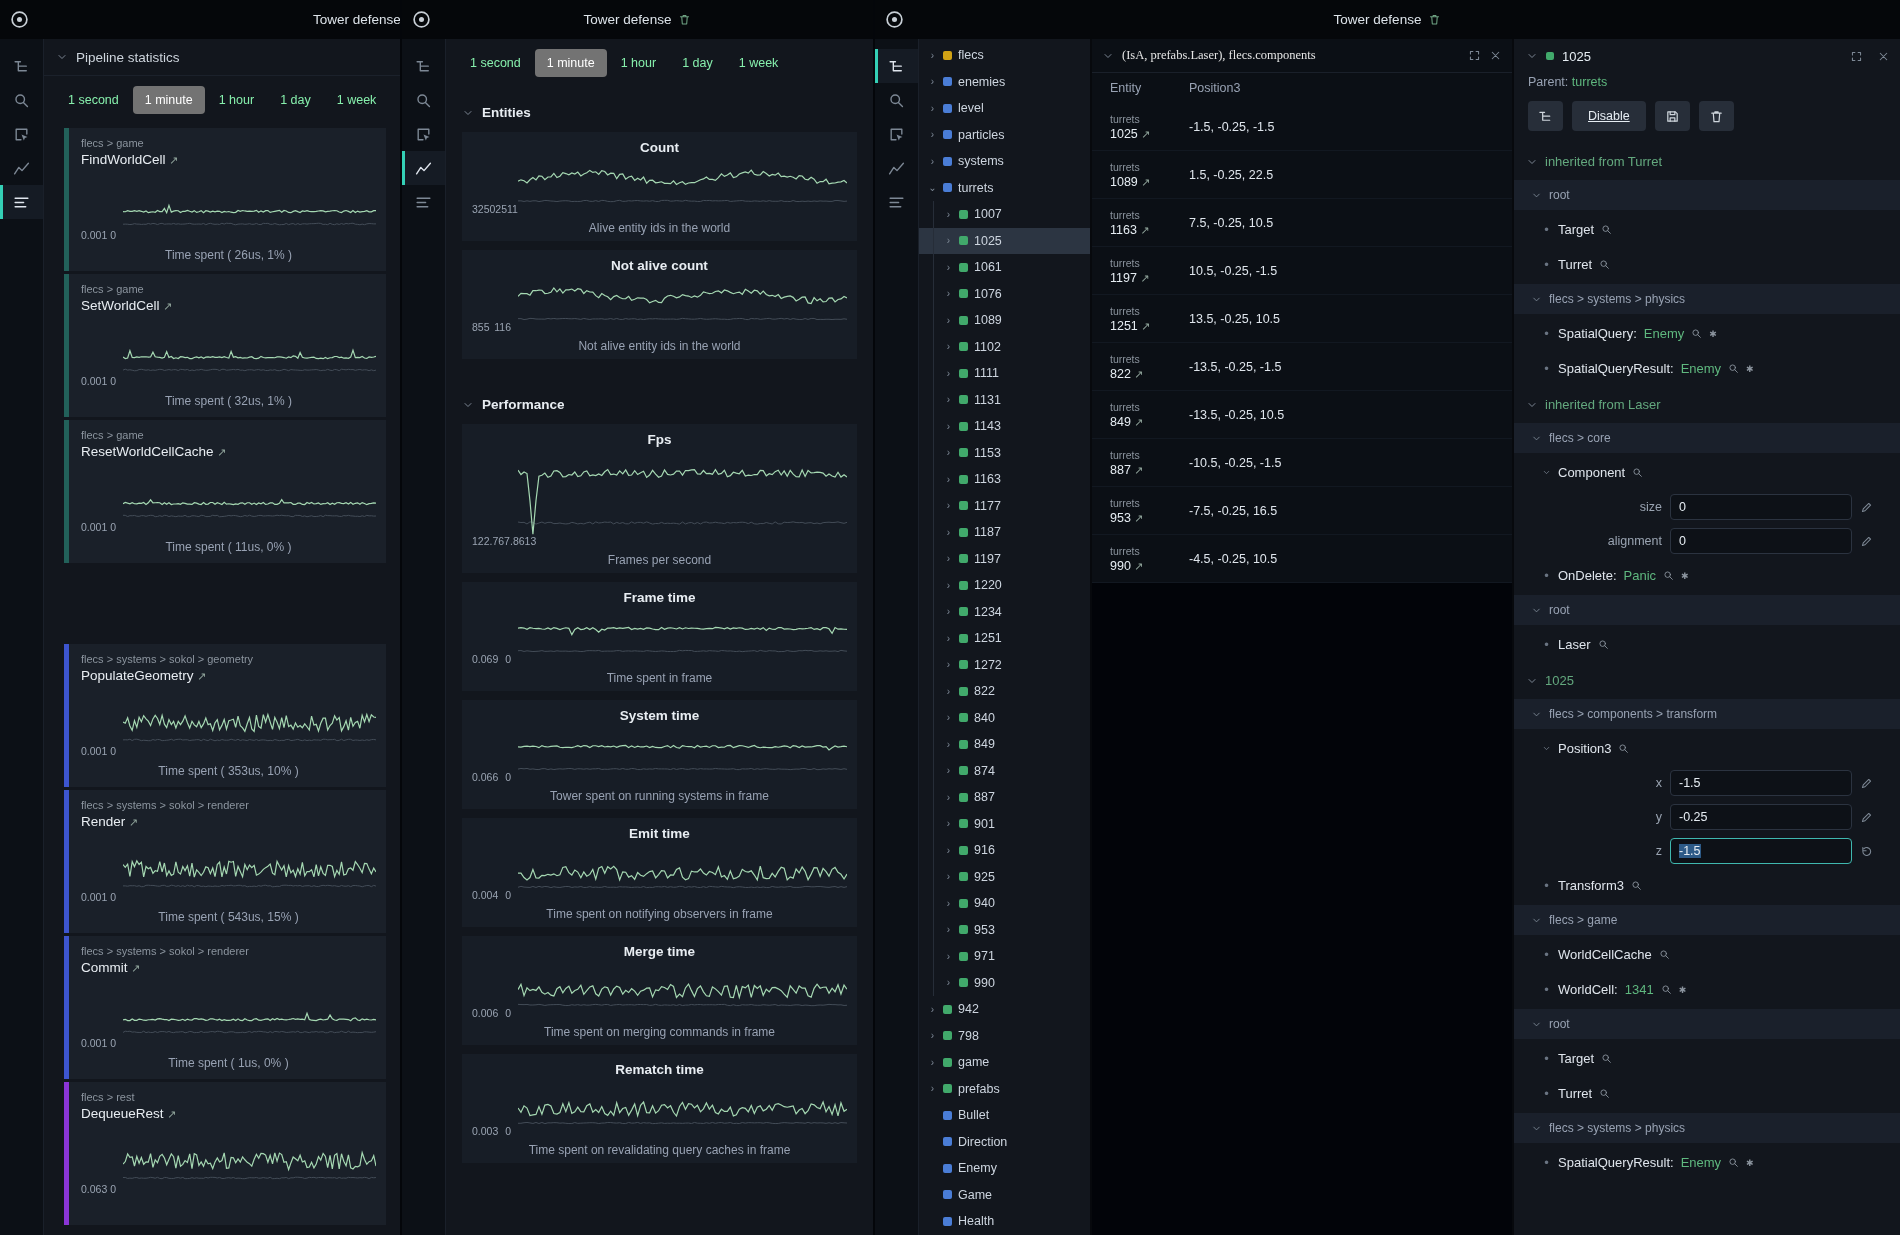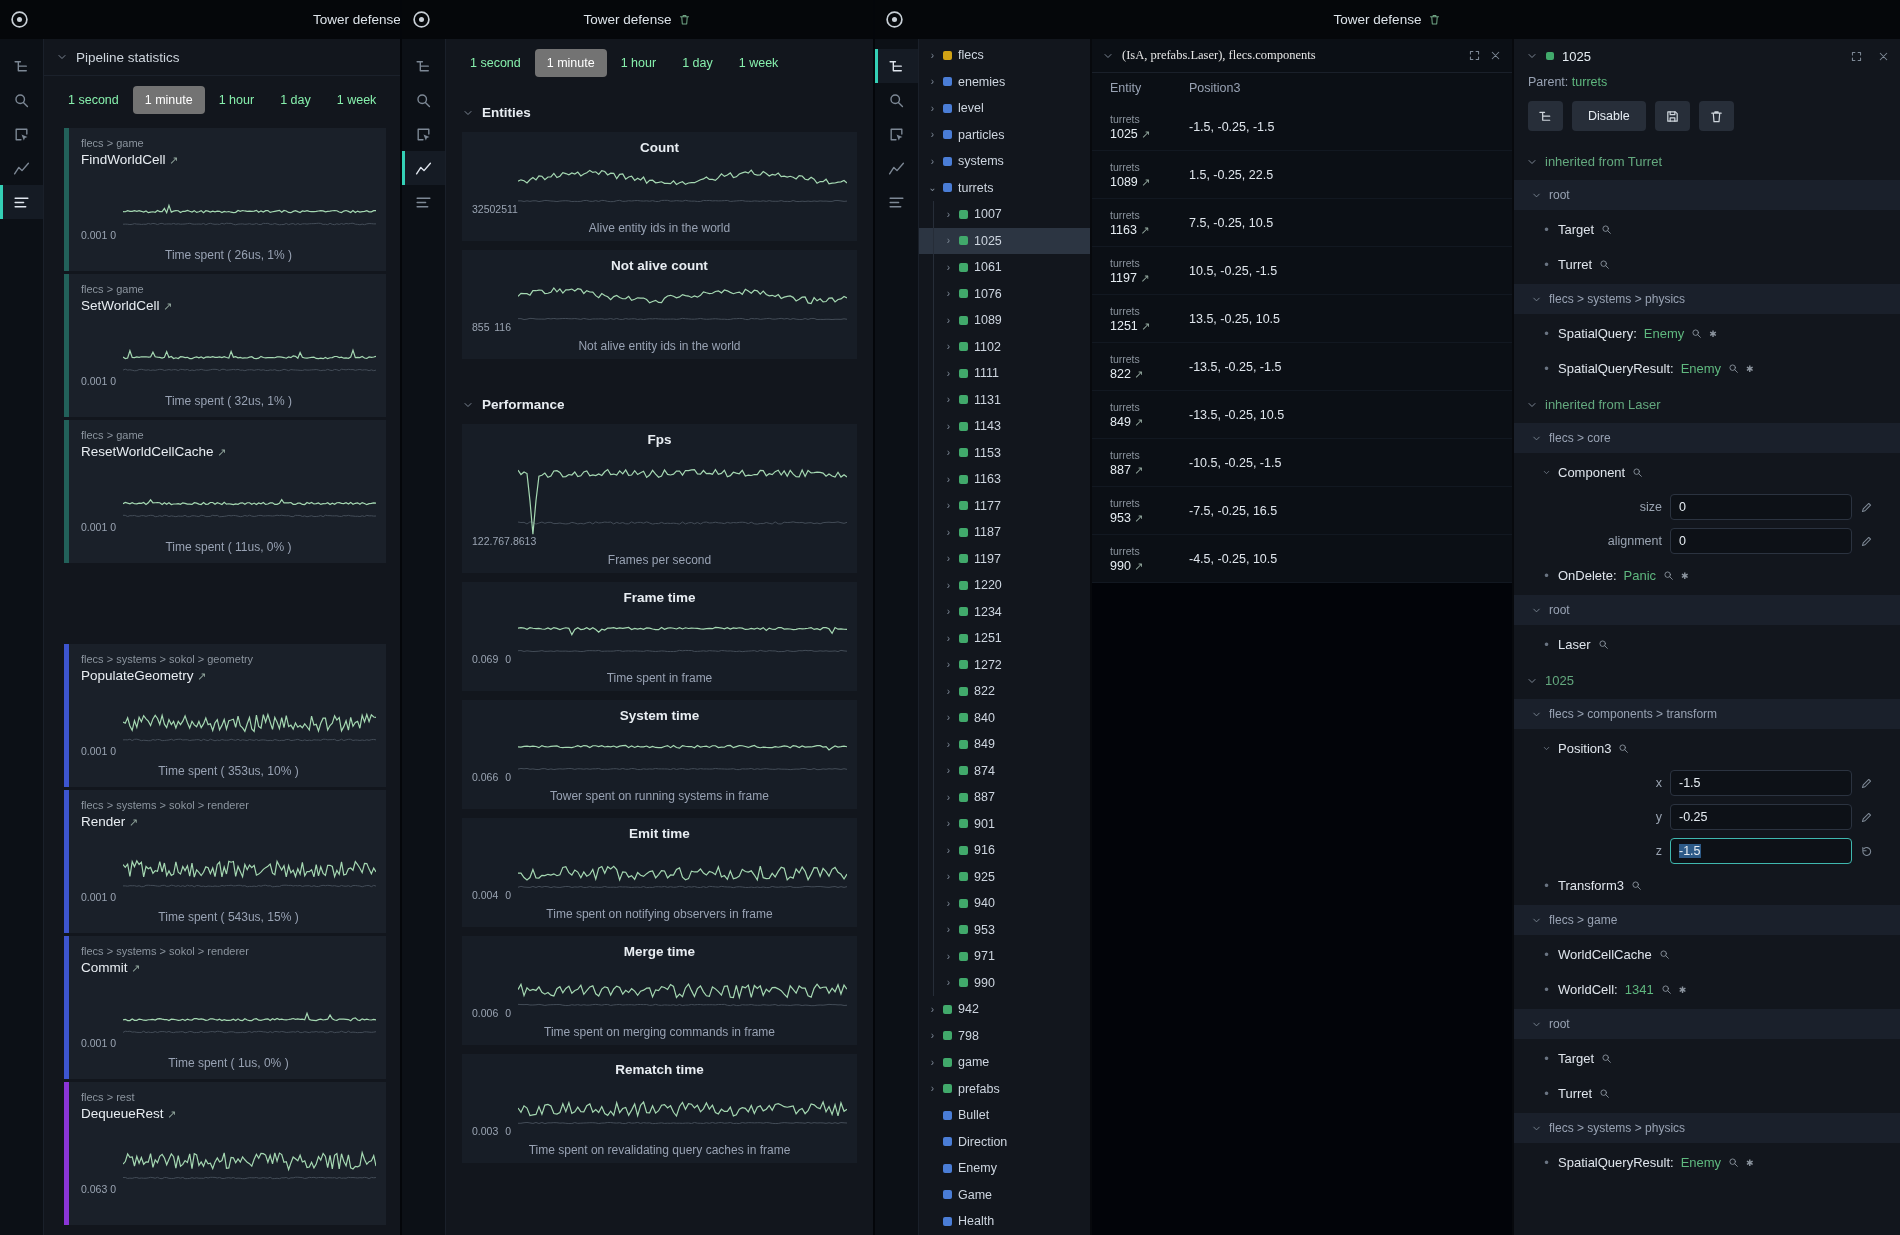--- a/index.html
+++ b/index.html
@@ -79,21 +79,21 @@
   
   .inspector { position:absolute; left:637px; top:39px; bottom:0; width:390px; background:#12161d; border-left:2px solid #07090d; overflow:hidden; }
   .ihead { height:34px; display:flex; align-items:center; gap:8px; padding:0 12px; }
   .isq { width:8px; height:8px; background:#41a96b; border-radius:2px; }
   .ihead .iname { color:#e6edf3; font-size:13px; flex:1; }
   .iico { color:#7d8895; display:flex; cursor:pointer; margin-left:6px; }
   .iparent { padding:2px 14px 8px; font-size:12.5px; color:#98a2b3; }
   .iparent .plink { color:#5fb87f; cursor:pointer; }
   .itoolbar { display:flex; gap:9px; padding:4px 14px 12px; }
   .ibtn { background:#272e39; border:none; border-radius:4px; height:30px; min-width:34px; display:flex; align-items:center; justify-content:center; color:#cfd6dd; font-size:12.5px; font-family:inherit; padding:0 10px; cursor:pointer; }
-  .ibtn.text { padding:0 16px; color:#e6edf3; }
+  .ibtn.text { padding:0 16px; color:#e6edf3;text-decoration:underline; }
 
   .sec-head { display:flex; align-items:center; gap:7px; padding:11px 12px 9px; font-size:13px; color:#63a87e; }
   .path-strip { display:flex; align-items:center; gap:7px; background:#1a202b; padding:8px 12px 8px 17px; font-size:12px; color:#98a2b3; margin:2px 0; }
   .comp-row { display:flex; align-items:center; gap:7px; padding:10px 12px 10px 28px; font-size:13px; color:#dfe5ec; }
   .comp-row .bullet { color:#6a7482; width:9px; text-align:center; }
   .comp-row .cchev { color:#7d8895; width:9px; display:flex; }
   .cname { cursor:default; }
   .cval { color:#5fb87f; }
   .mini-ic { color:#8b949e; display:flex; cursor:pointer; }
   .pair { color:#8b949e; font-size:9px; cursor:pointer; }

